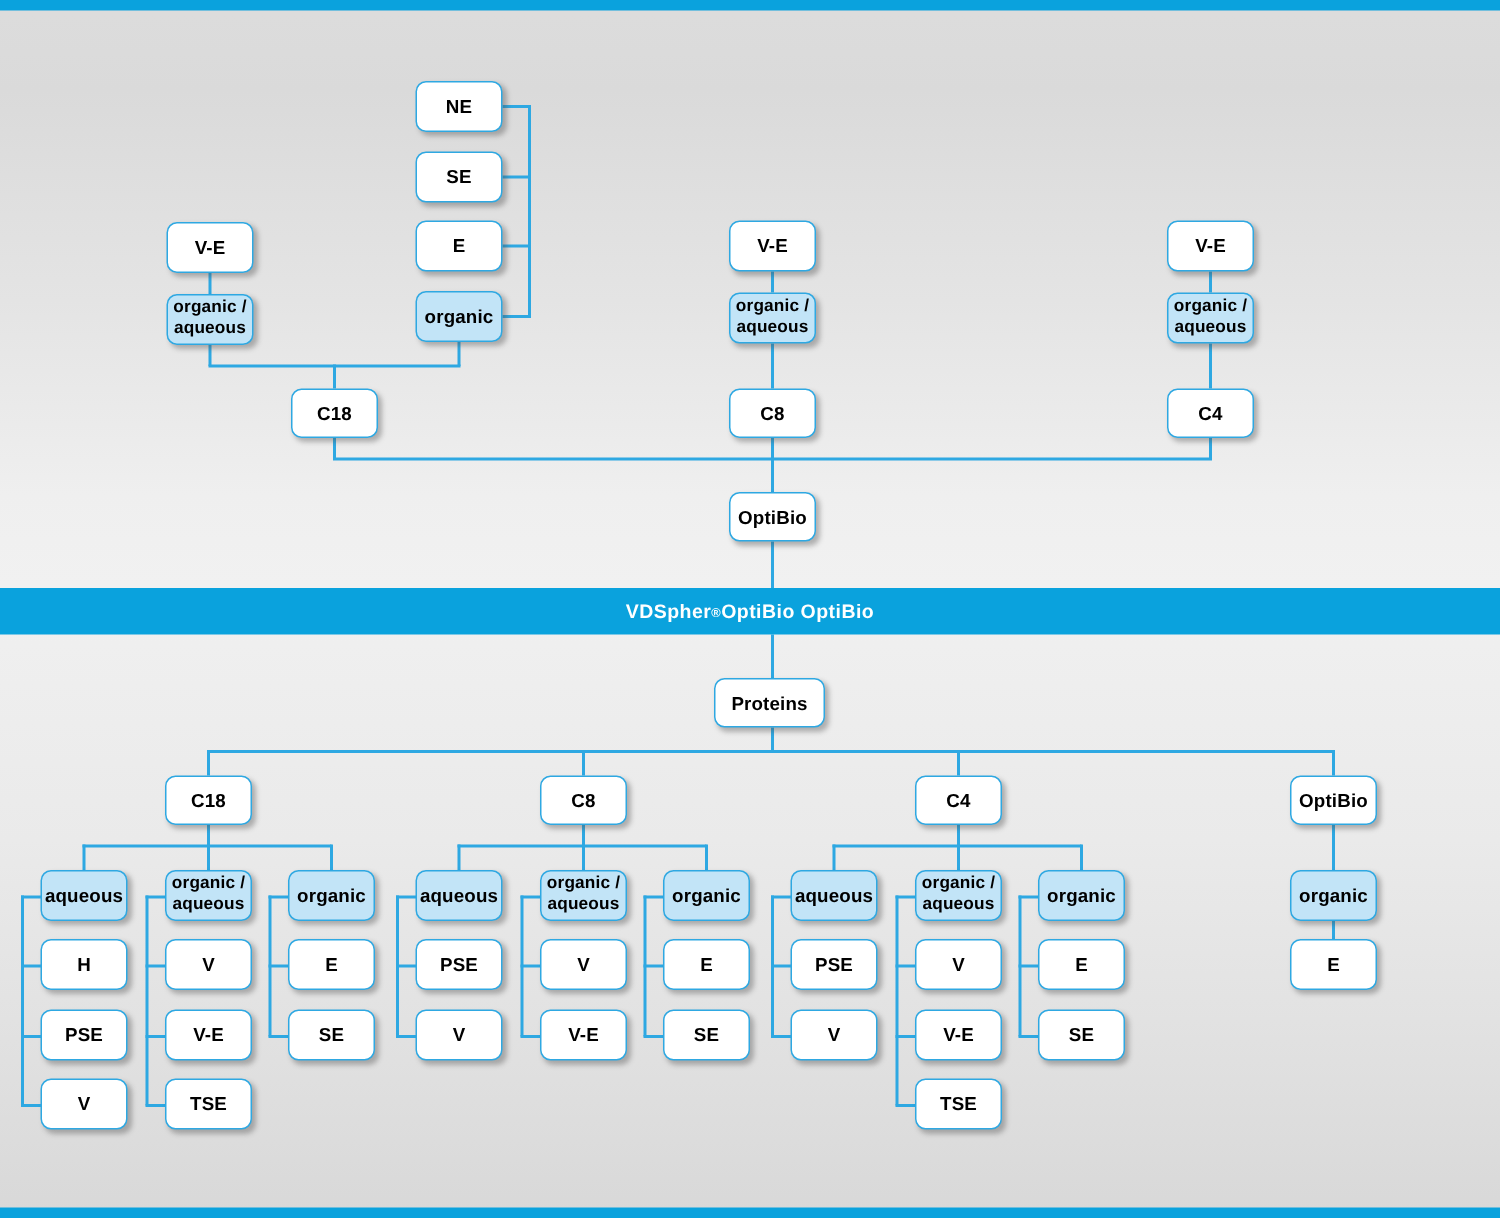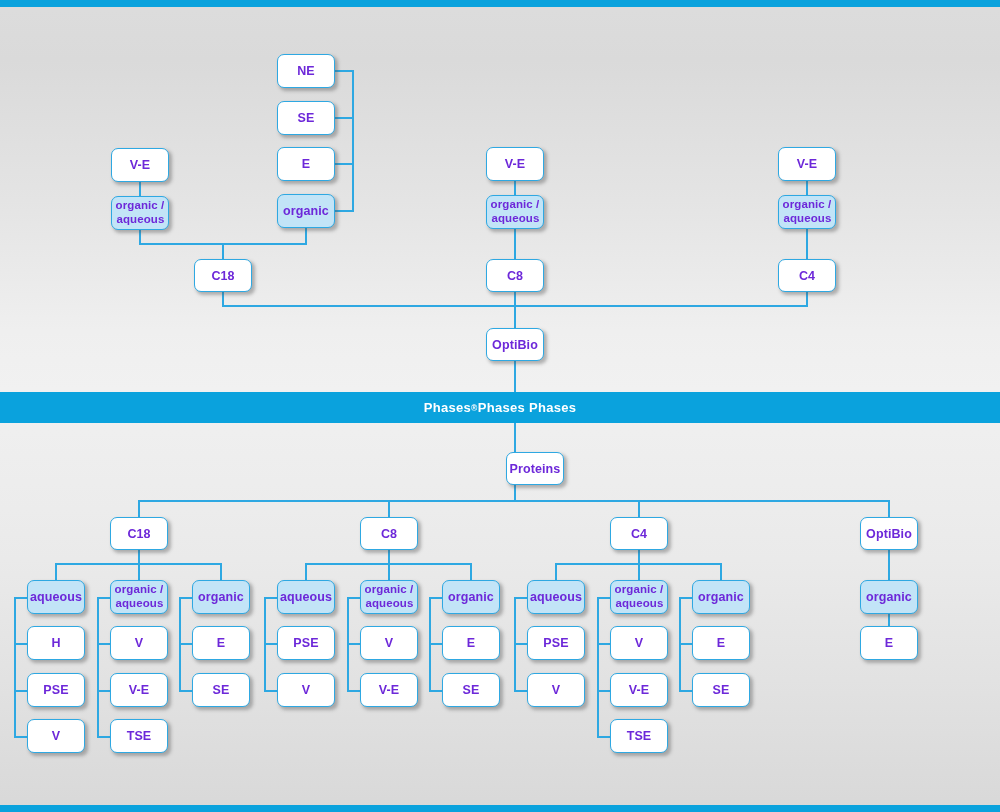--- a/index.html
+++ b/index.html
@@ -30,22 +30,22 @@
   .lnv{width:2px;}
   .lnh{height:2px;}
 
   
   .node{
     position:absolute;box-sizing:border-box;
     border:1.6px solid #2ea8e2;border-radius:7px;
     background:#ffffff;
     box-shadow:2.5px 2.5px 3.5px rgba(80,80,80,0.40);
     display:flex;align-items:center;justify-content:center;
-    text-align:right;
-    color:#6d28d9;font-weight:bold;
+    text-align:center;
+    color:#000000;font-weight:bold;
     font-size:12.5px;line-height:1.12;
     letter-spacing:.1px;
     z-index:3;
   }
   .node.blue{background:#c2e4f7;}
   .node .lbl{display:block;padding:0 3px;white-space:pre-line;}
   .node.two .lbl{font-size:11.5px;line-height:1.18;}
 
   
   .banner{
@@ -131,27 +131,27 @@
   <div class="ln lnv" style="left:806px;top:292px;height:14px;"></div>
   <div class="ln lnh" style="left:222px;top:305px;width:586px;"></div>
   <div class="ln lnv" style="left:514px;top:305px;height:23px;"></div>
 
   <div class="node" style="left:486px;top:328px;width:58px;height:33px;">
     <span class="lbl">OptiBio</span>
   </div>
   <div class="ln lnv" style="left:514px;top:361px;height:31px;"></div>
 
   <div class="banner">
-    <span>Phases</span>
+    <span>VDSpher</span>
       <sup>®</sup>
-      <span> Phases Phases</span>
+      <span> OptiBio OptiBio</span>
   </div>
 
   <div class="ln lnv" style="left:514px;top:423px;height:29px;"></div>
-  <div class="node" style="left:506px;top:452px;width:58px;height:33px;">
+  <div class="node" style="left:476px;top:452px;width:74px;height:33px;">
     <span class="lbl">Proteins</span>
   </div>
   <div class="ln lnv" style="left:514px;top:485px;height:16px;"></div>
   <div class="ln lnh" style="left:138px;top:500px;width:751px;"></div>
 
   <div class="ln lnv" style="left:138px;top:500px;height:17px;"></div>
   <div class="node" style="left:110px;top:517px;width:58px;height:33px;">
     <span class="lbl">C18</span>
   </div>
   <div class="ln lnv" style="left:138px;top:550px;height:14px;"></div>

